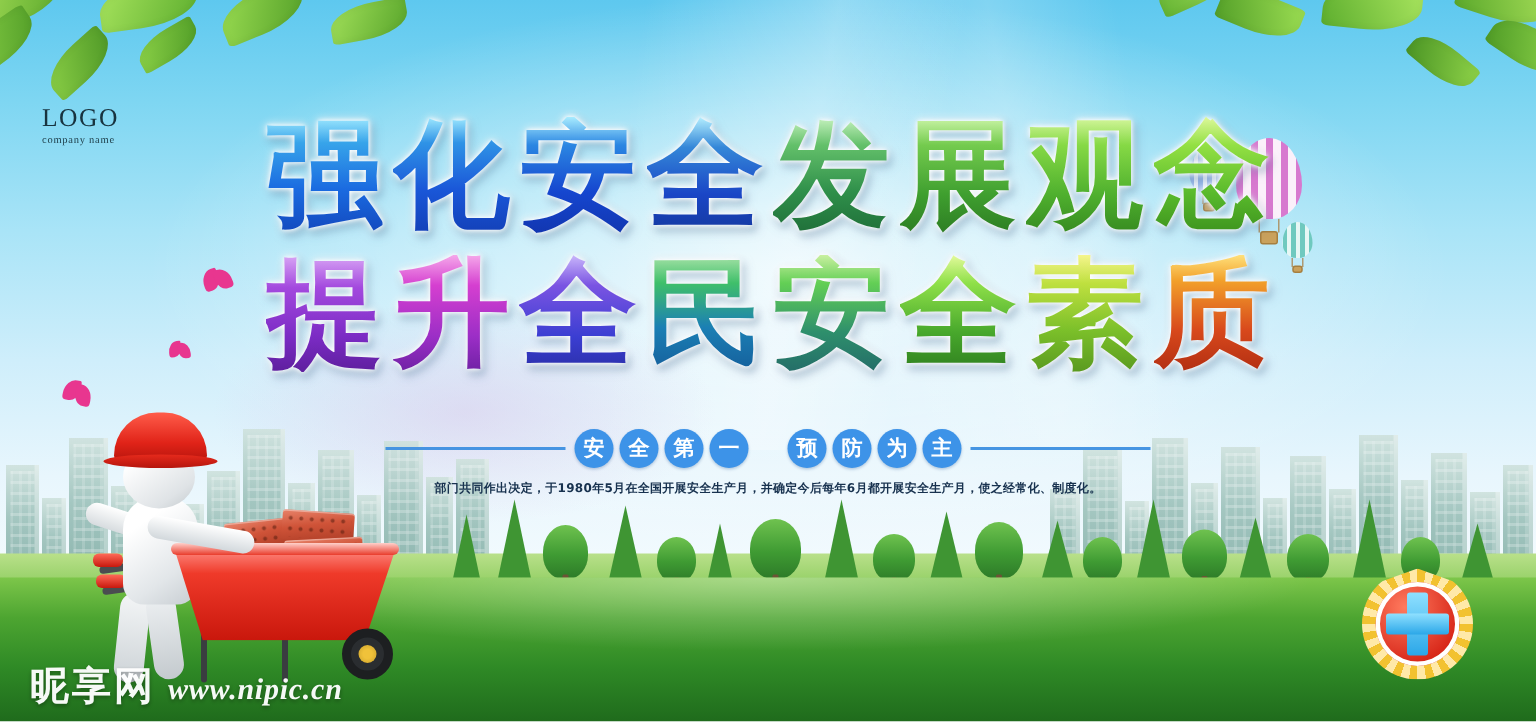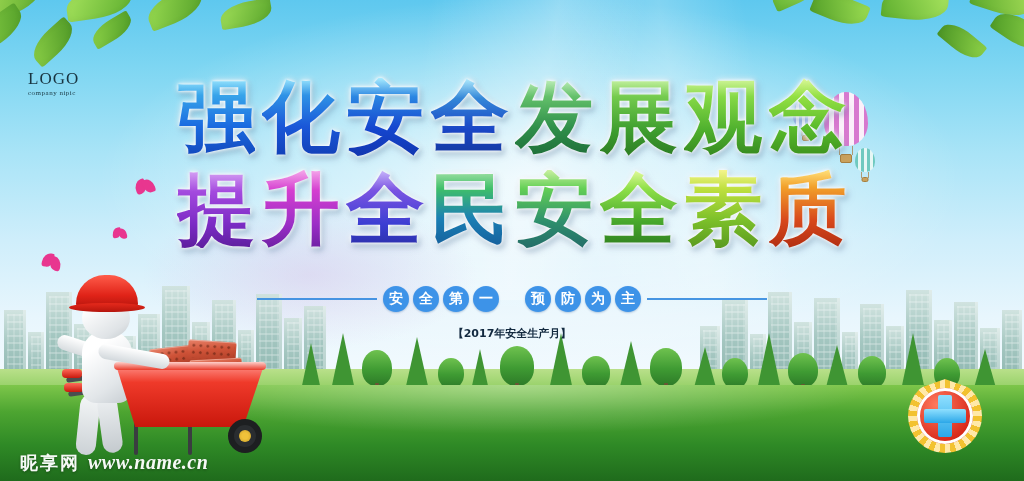--- a/index.html
+++ b/index.html
@@ -268,21 +268,21 @@
     background: linear-gradient(180deg,#8fe0ff,#2ba7e8); border-radius: 2px;
   }
   
   .watermark {
     position: absolute; left: 20px; bottom: 6px;
     display: flex; align-items: baseline; gap: 8px;
     color: #fff;
   }
   .wm-cn {
     font-family: "DejaVu Sans", "Liberation Sans", sans-serif;
-    font-size: 18px; font-weight: 700; letter-spacing: 2px;
+    font-size: 26px; font-weight: 700; letter-spacing: 2px;
     text-shadow: 0 1px 3px rgba(0,0,0,.35);
     opacity: .96;
   }
   .wm-url {
     font-family: "Liberation Serif", serif;
     font-size: 20px; font-style: italic; font-weight: 700; letter-spacing: .5px;
     text-shadow: 0 1px 3px rgba(0,0,0,.35);
     opacity: .96;
   }
   .idbar {
@@ -437,21 +437,21 @@
   <div class="tree" style="left:934px; width:26px;">
     <div class="crown" style="height:30px;"></div>
       <div class="trunk" style="height:10px;"></div>
   </div>
   <div class="conifer" style="left:972px; border-bottom-width:46px;"></div>
 
   <div class="grass-near"></div>
 
   <div class="logo-box">
     <div class="logo-main">LOGO</div>
-    <div class="logo-sub">company nipic</div>
+    <div class="logo-sub">company name</div>
   </div>
 
   <div class="headline-wrap">
     <div class="hl-row row1">
       <span class="ch" style="background-image:linear-gradient(180deg,#9fe9ff 0%,#37a4ea 22%,#1a6ae0 62%,#1348bd 100%);">强</span>
       <span class="ch" style="background-image:linear-gradient(180deg,#9fe9ff 0%,#2f93e6 22%,#1a57d8 62%,#1340b8 100%);">化</span>
       <span class="ch" style="background-image:linear-gradient(180deg,#a8ecff 0%,#2b86e2 24%,#1546cf 64%,#1236b0 100%);">安</span>
       <span class="ch" style="background-image:linear-gradient(180deg,#b4efff 0%,#3487d8 26%,#1a46c6 66%,#15399f 100%);">全</span>
       <span class="ch" style="background-image:linear-gradient(180deg,#c8f3c0 0%,#63c06a 24%,#2f8f4a 64%,#1f6f39 100%);">发</span>
       <span class="ch" style="background-image:linear-gradient(180deg,#ccf5a8 0%,#74cb4e 24%,#3f9f2f 66%,#2d7d23 100%);">展</span>
@@ -482,21 +482,21 @@
     <div class="sub-words">
       <span class="sub-ch">预</span>
       <span class="sub-ch">防</span>
       <span class="sub-ch">为</span>
       <span class="sub-ch">主</span>
     </div>
     <div class="sub-line"></div>
   </div>
 
   <div class="body-text">
-    <div class="tag-line">【2017年安全生产月】</div>
+    <p class="line2">部门共同作出决定，于1980年5月在全国开展安全生产月，并确定今后每年6月都开展安全生产月，使之经常化、制度化。</p>
   </div>
 
   <div class="worker">
     <div class="barrow-handle"></div>
     <div class="barrow-handle" style="left:30px; top:118px;"></div>
     <div class="grip" style="left:24px; top:100px;"></div>
     <div class="grip" style="left:26px; top:114px;"></div>
     <div class="w-arm"></div>
     <div class="w-leg"></div>
     <div class="w-leg2"></div>
@@ -518,17 +518,17 @@
 
   <div class="emblem">
     <div class="emblem-wings"></div>
     <div class="emblem-ring"></div>
     <div class="emblem-cross-v"></div>
     <div class="emblem-cross-h"></div>
   </div>
 
   <div class="watermark">
     <span class="wm-cn">昵享网</span>
-    <span class="wm-url">www.name.cn</span>
+    <span class="wm-url">www.nipic.cn</span>
   </div>
 
 
 </div>
 
 </body></html>

